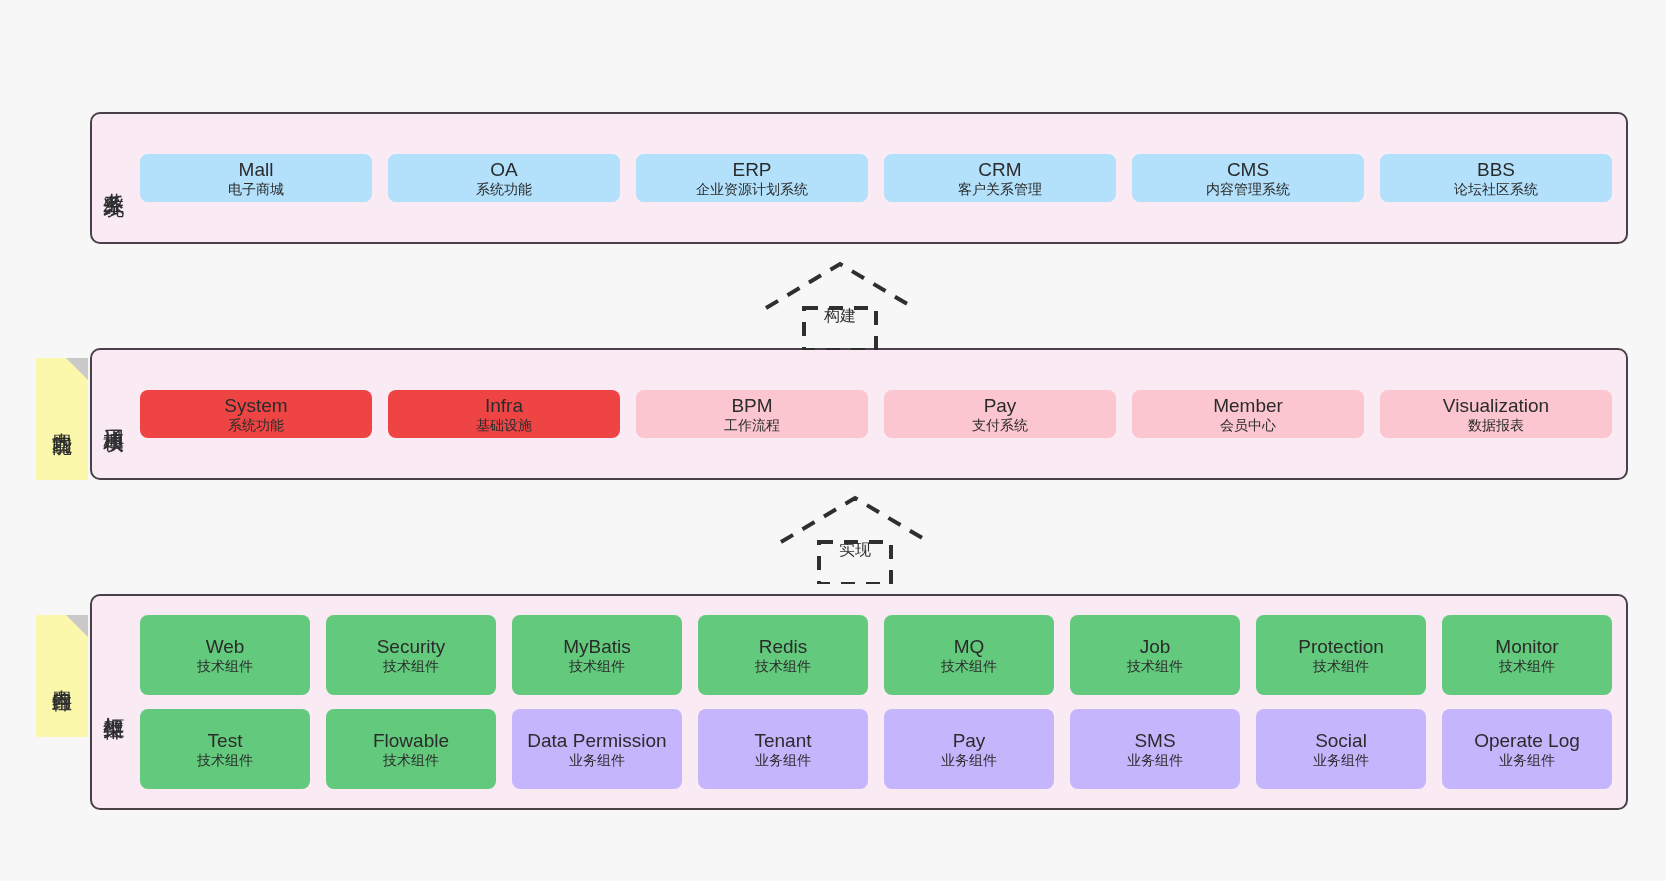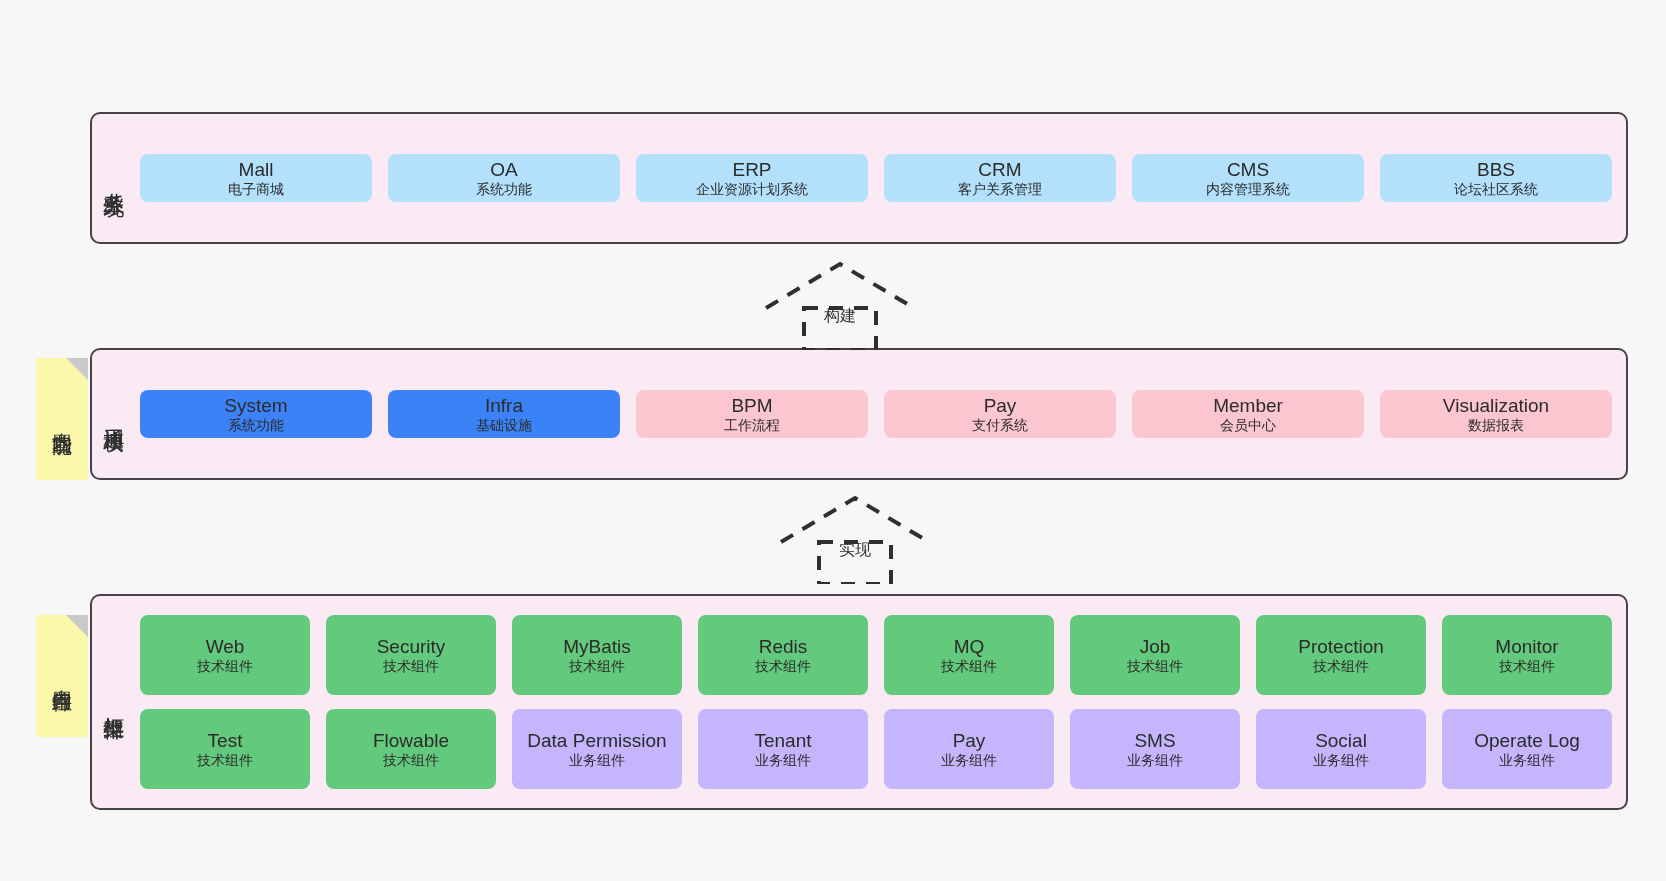--- a/index.html
+++ b/index.html
@@ -84,21 +84,21 @@
     font-size: 19px;
     color: #2b2b2b;
   }
   .cell .t-cn {
     font-size: 14px;
     color: #2b2b2b;
     text-align: center;
   }
 
   .c-blue        { background: #b3e0fb; }
-  .c-red         { background: #3b82f6; }
+  .c-red         { background: #ef4444; }
   .c-pink        { background: #fbc6d0; }
   .c-green       { background: #63c97c; }
   .c-lightgreen  { background: #c4b5fd; }
 
   
   .sticky {
     position: absolute;
     box-sizing: border-box;
     background: #fcf8ab;
     display: flex;

